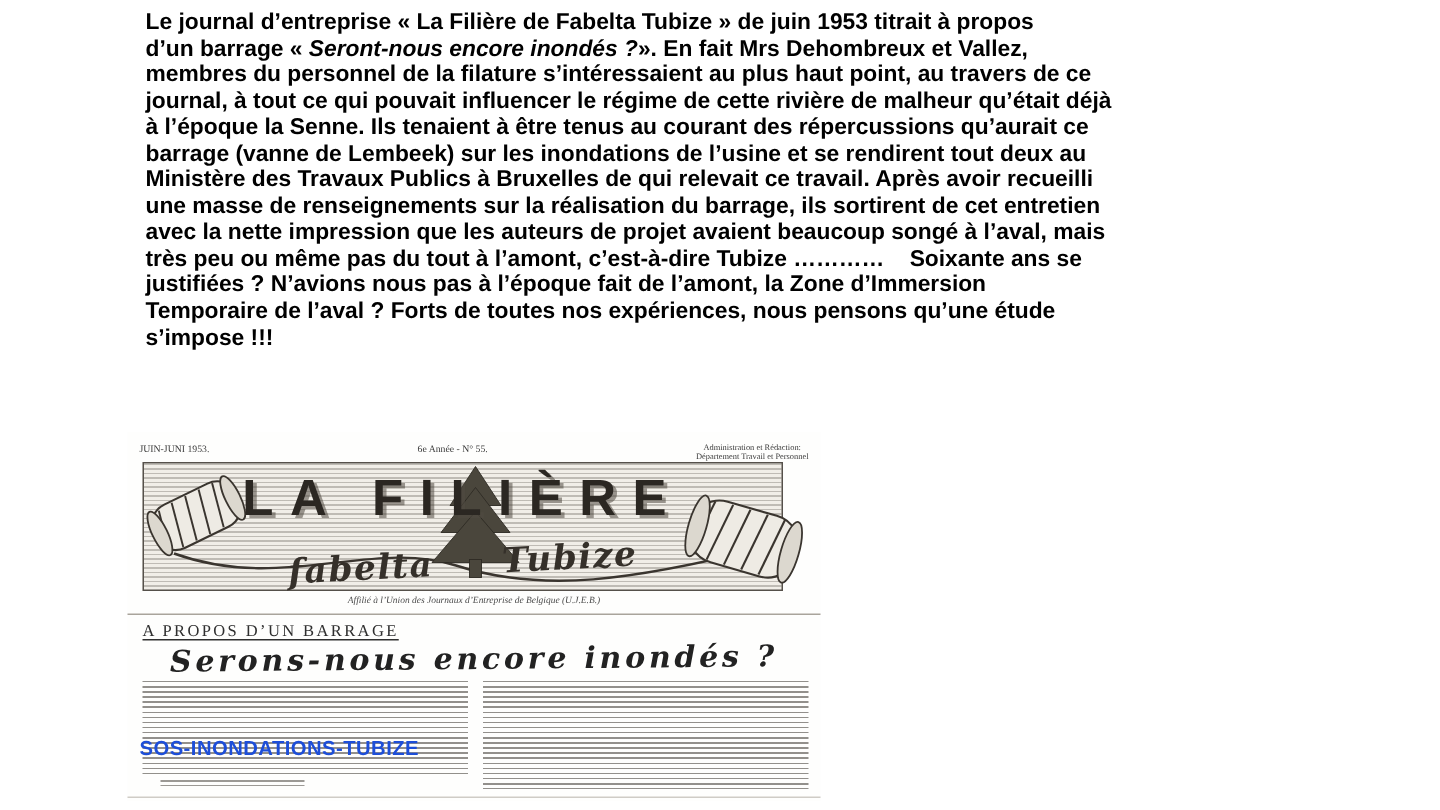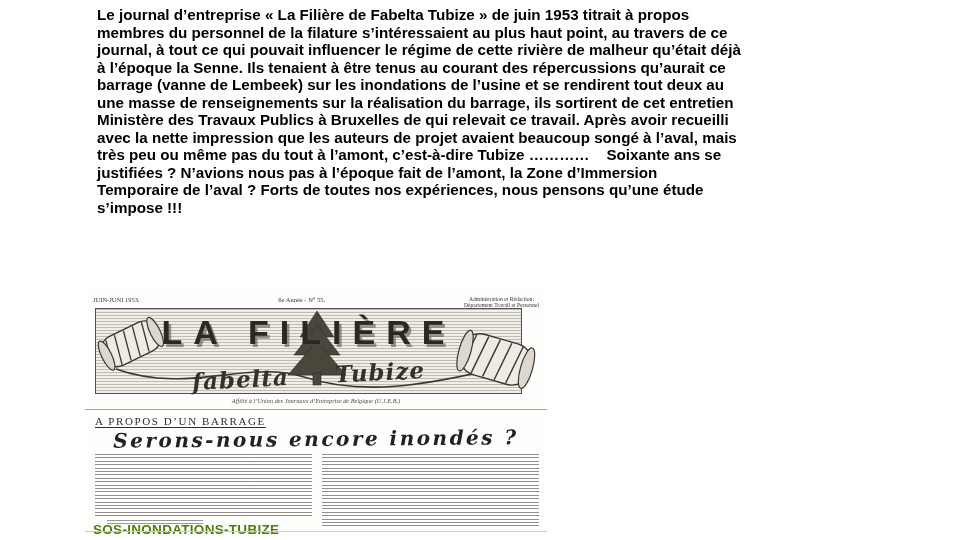--- a/index.html
+++ b/index.html
@@ -34,21 +34,21 @@
   .kicker{position:absolute;top:127px;left:10px;font-size:11px;letter-spacing:1.6px;
           color:#2f2f2f;text-decoration:underline;text-underline-offset:2px;}
   .headline{position:absolute;top:139px;left:0;width:100%;text-align:center;
             font-family:"DejaVu Serif",serif;font-style:italic;font-weight:bold;
             font-size:20px;letter-spacing:2.5px;color:#222;transform:rotate(-0.5deg);}
   .cols{position:absolute;top:166px;left:10px;right:8px;display:flex;gap:10px;}
   .col{flex:1;background:repeating-linear-gradient(180deg,rgba(58,53,46,.55) 0 1px,transparent 1px 3.4px);}
   .col.l{height:62px;}
   .col.r{height:72px;}
   .sos{position:absolute;top:203px;left:8px;font-family:"Liberation Sans",sans-serif;
-       font-weight:bold;font-size:13.5px;letter-spacing:.3px;color:#4d7c0f;margin-top:31px;}
+       font-weight:bold;font-size:13.5px;letter-spacing:.3px;color:#1d4ed8;}
   .paper-foot{position:absolute;top:232px;left:22px;width:96px;height:4px;
        background:repeating-linear-gradient(180deg,rgba(58,53,46,.5) 0 1px,transparent 1px 3.4px);}
   .paper-bottomline{position:absolute;top:243px;left:0;right:0;height:1px;background:#cfccc6;}
 
   
   .photo{position:absolute;left:558px;top:264px;width:316px;height:237px;overflow:hidden;
          background:linear-gradient(180deg,#d3d6d7 0,#c7cacb 60px,#bfc2c0 100px);}
   .p-trees{position:absolute;left:0;top:0;width:68%;height:112px;
          background:repeating-linear-gradient(92deg,rgba(38,33,27,.55) 0 2px,rgba(130,120,104,.18) 2px 7px),
                     linear-gradient(180deg,rgba(150,146,138,.5),rgba(84,74,60,.55) 70%,rgba(58,50,40,.75));
@@ -94,26 +94,27 @@
          font-weight:bold;font-size:11.5px;letter-spacing:2px;color:#e18a28;
          text-shadow:0 0 2px rgba(40,30,10,.65);}
 </style>
 </head>
 <body>
 
 <div class="stage">
 
   <div class="intro">
       <div><span>Le journal d’entreprise « La Filière de Fabelta Tubize » de juin 1953 titrait à propos</span></div>
+      <div><span>d’un barrage « </span><em>Seront-nous encore inondés ?</em><span>». En fait Mrs Dehombreux et Vallez,</span></div>
       <div><span>membres du personnel de la filature s’intéressaient au plus haut point, au travers de ce</span></div>
       <div><span>journal, à tout ce qui pouvait influencer le régime de cette rivière de malheur qu’était déjà</span></div>
       <div><span>à l’époque la Senne. Ils tenaient à être tenus au courant des répercussions qu’aurait ce</span></div>
       <div><span>barrage (vanne de Lembeek) sur les inondations de l’usine et se rendirent tout deux au</span></div>
+      <div><span>Ministère des Travaux Publics à Bruxelles de qui relevait ce travail. Après avoir recueilli</span></div>
       <div><span>une masse de renseignements sur la réalisation du barrage, ils sortirent de cet entretien</span></div>
-      <div><span>Ministère des Travaux Publics à Bruxelles de qui relevait ce travail. Après avoir recueilli</span></div>
       <div><span>avec la nette impression que les auteurs de projet avaient beaucoup songé à l’aval, mais</span></div>
       <div><span>très peu ou même pas du tout à l’amont, c’est-à-dire Tubize …………&nbsp;&nbsp;&nbsp;&nbsp;Soixante ans se</span></div>
       <div><span>justifiées ? N’avions nous pas à l’époque fait de l’amont, la Zone d’Immersion</span></div>
       <div><span>Temporaire de l’aval ? Forts de toutes nos expériences, nous pensons qu’une étude</span></div>
       <div><span>s’impose !!!</span></div>
     </div>
 
   <div class="paper">
     <div class="paper-header">
       <span>JUIN-JUNI 1953.</span>

